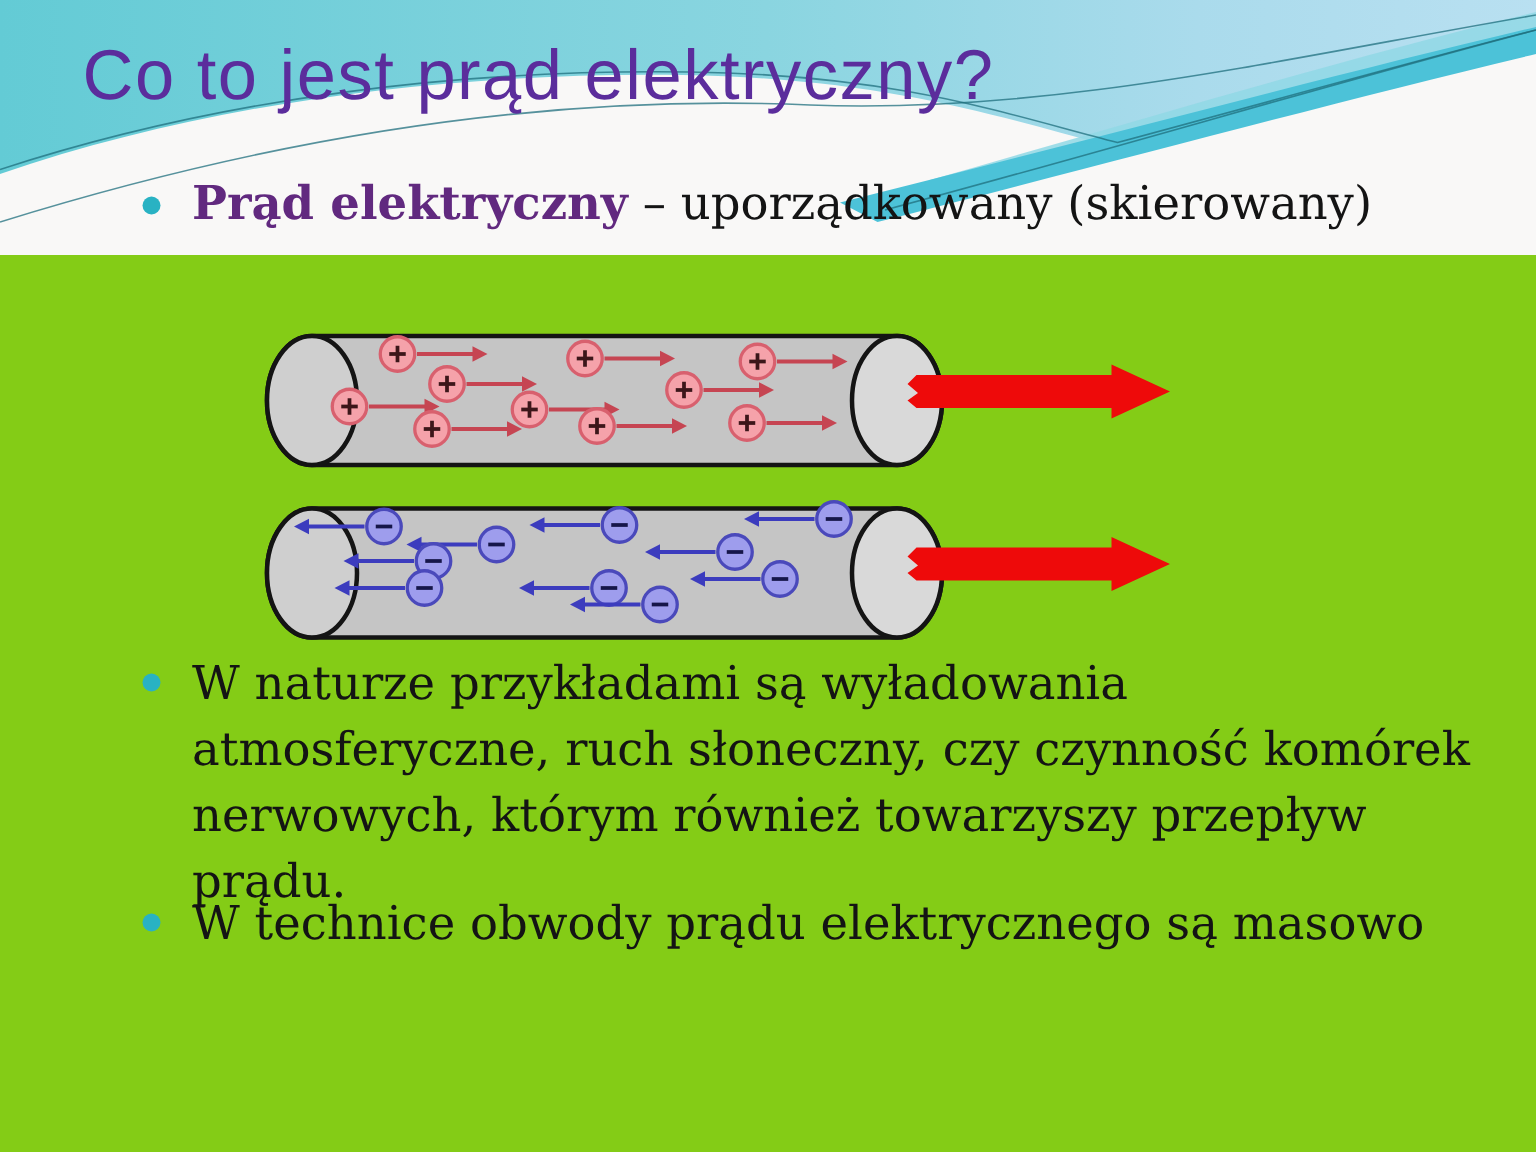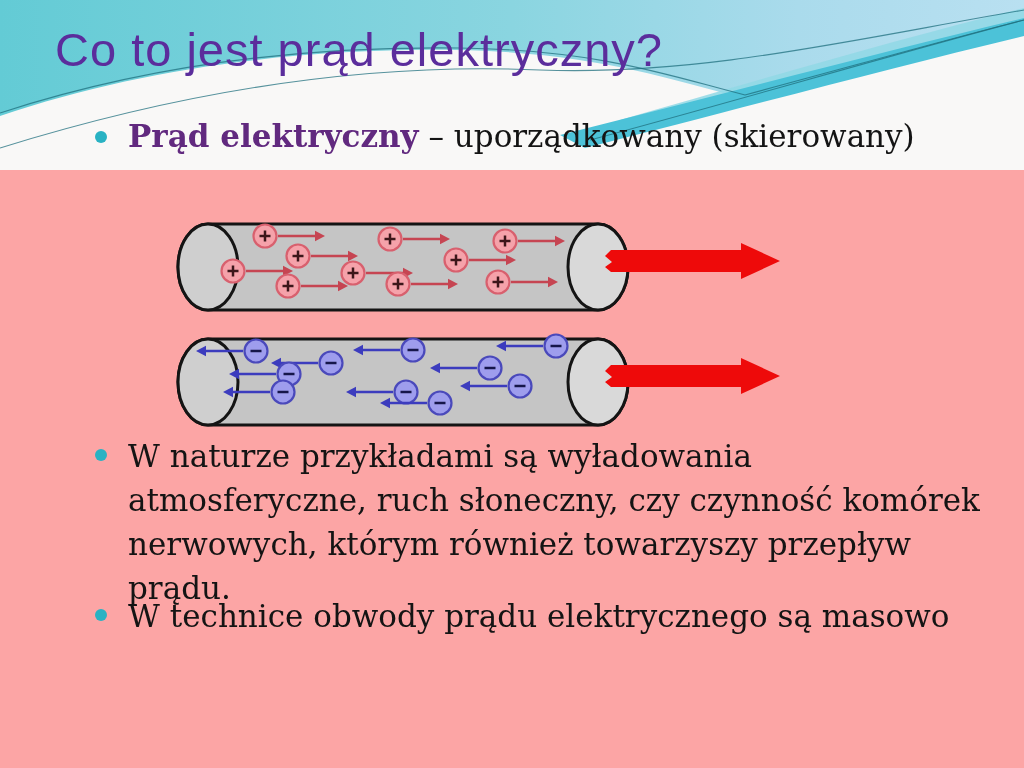--- a/index.html
+++ b/index.html
@@ -1,18 +1,18 @@
 <!DOCTYPE html>
 <html><head>
 <meta charset="utf-8">
 <style>
   html,body{margin:0;padding:0;}
   .slide{
     position:relative; width:1024px; height:768px; overflow:hidden;
-    background:#fca5a5;
+    background:#84cc16;
     font-family:"DejaVu Serif", serif;
   }
   .header-wave{position:absolute;left:0;top:0;width:1024px;height:170px;}
   .title{
     position:absolute; left:55px; top:22px; width:900px;
     font-family:"Liberation Sans", sans-serif;
     font-size:47px; font-weight:400; letter-spacing:1px;
     color:var(--c-title,#5b2d9c);
   }
   .bullet{position:absolute; left:94px; width:900px; color:var(--c-body,#141414);margin-left:34px;}

